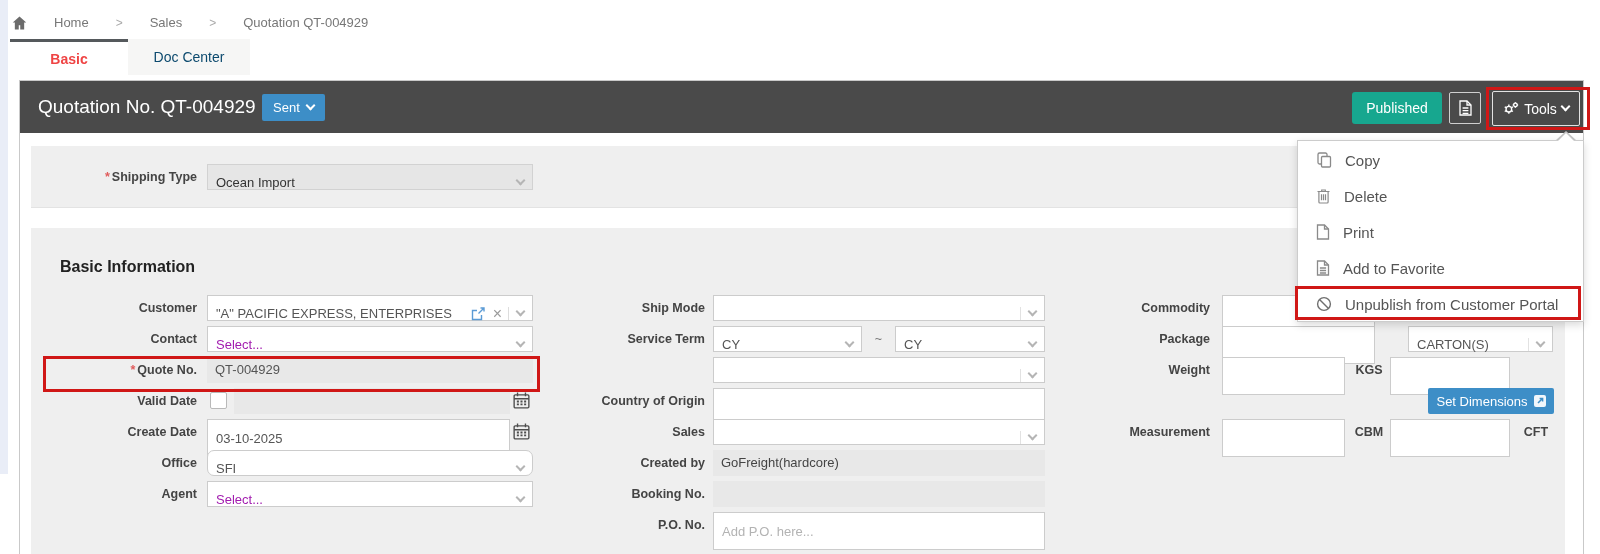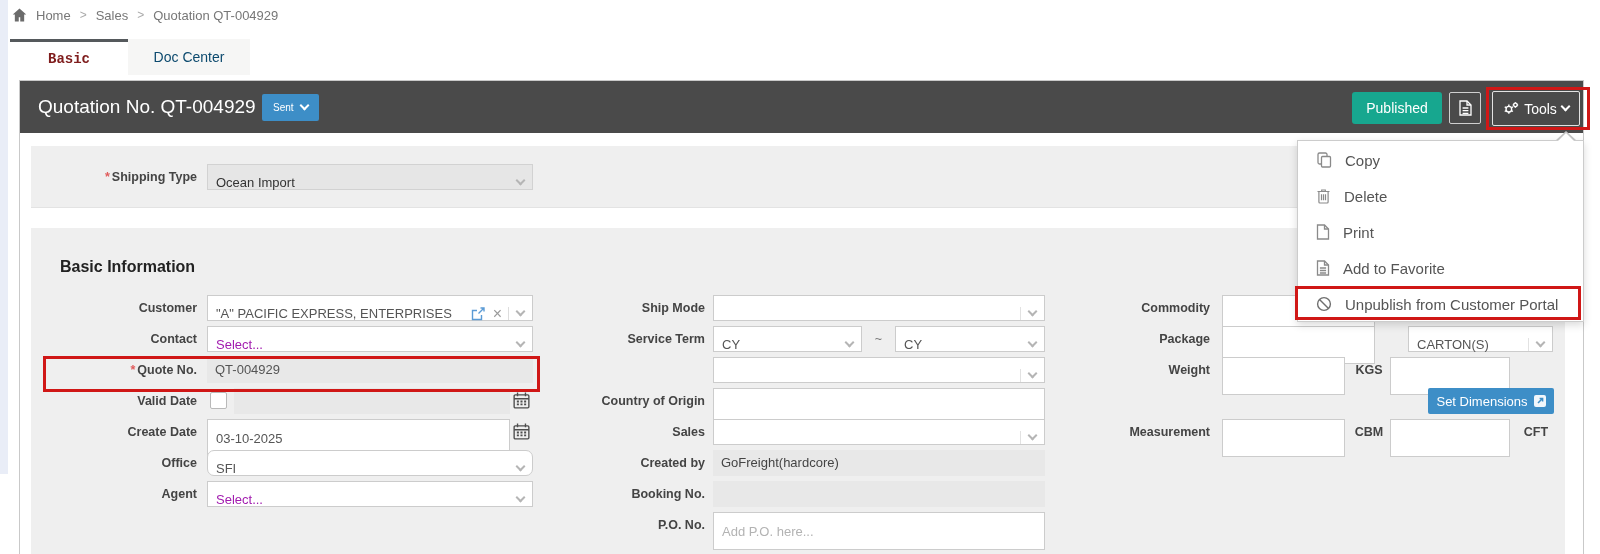--- a/index.html
+++ b/index.html
@@ -6,42 +6,42 @@
   html,body { width:1600px; height:554px; background:#fff; overflow:hidden;
               font-family:"Liberation Sans", sans-serif; }
   #page { position:relative; width:1600px; height:554px; background:#fff; }
 
   .abs { position:absolute; }
 
   
   #left-strip { left:0; top:80; width:8px; height:474px; background:#e9edf7; }
 
   
-  #breadcrumb { left:12px; top:8px; height:22px; display:flex; align-items:flex-start;
-                gap:9px; font-size:13px; color:#777; }
+  #breadcrumb { left:12px; top:8px; height:22px; display:flex; align-items:flex-end;
+                gap:27px; font-size:13px; color:#777; }
   #breadcrumb .sep { color:#aaa; font-size:12px; }
   #breadcrumb .crumb { color:#777; cursor:pointer; }
 
   
   .tab { position:absolute; top:39px; height:36px; display:flex; align-items:center;
          justify-content:center; font-size:14px; }
   #tab-basic { left:10px; width:118px; background:#fff; border-top:3px solid #55595c;
-               font-weight:700; color:#7f1d1d;font-family:Liberation Mono, monospace; }
+               font-weight:700; color:#ef4444; }
   #tab-doc { left:128px; width:122px; background:#f6f6f5; color:#0c4a6e; }
 
   
   #card { left:19px; top:80px; width:1565px; height:474px; background:#fff;
           border:1px solid #c9c9c9; border-bottom:none; }
 
   
   #hdr { left:20px; top:81px; width:1563px; height:52px; background:#4a4a4a; }
   #hdr-title { left:38px; top:81px; height:52px; line-height:52px; color:#fff;
                font-size:19px; }
   #status-btn { left:262px; top:94px; height:27px; padding:0 11px; background:#3d8ec7;
-                border-radius:2px; color:#fff; font-size:10px; display:flex;
+                border-radius:2px; color:#fff; font-size:13px; display:flex;
                 align-items:center; gap:7px; cursor:pointer; }
   #published-btn { left:1352px; top:92px; width:90px; height:32px; background:#17a78f;
                    border-radius:3px; color:#fff; font-size:14px; display:flex;
                    align-items:center; justify-content:center; cursor:pointer; }
   #doc-btn { left:1449px; top:92px; width:32px; height:32px; border:1px solid #cfcfcf;
              border-radius:2px; display:flex; align-items:center; justify-content:center;
              cursor:pointer; }
   #tools-btn { left:1492px; top:91px; width:88px; height:35px; border:1px solid #e2e2e2;
                border-radius:2px; color:#fff; font-size:14px; display:flex;
                align-items:center; justify-content:center; gap:5px; cursor:pointer; }

